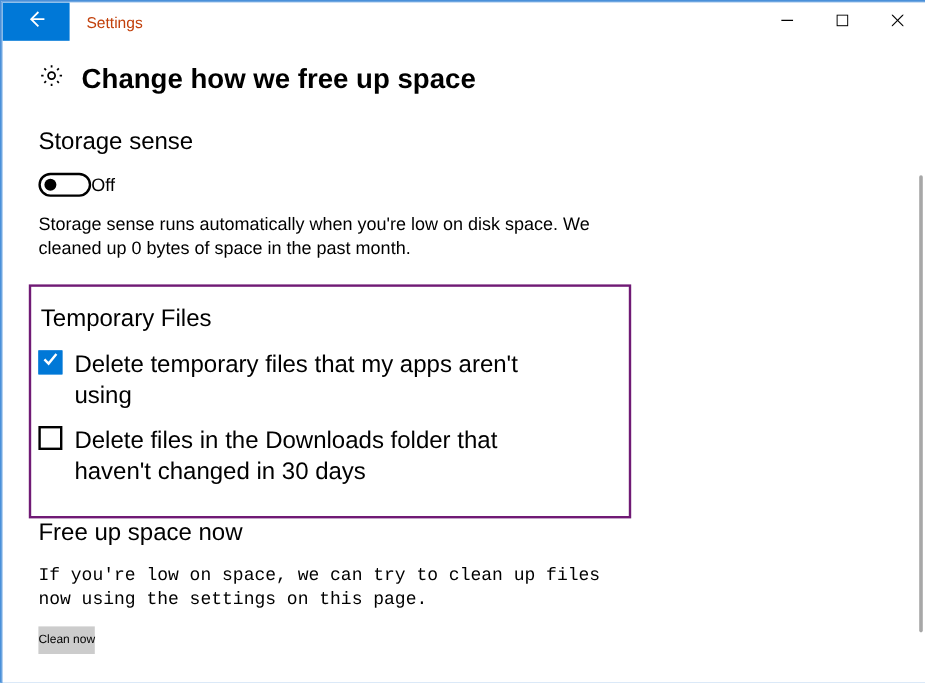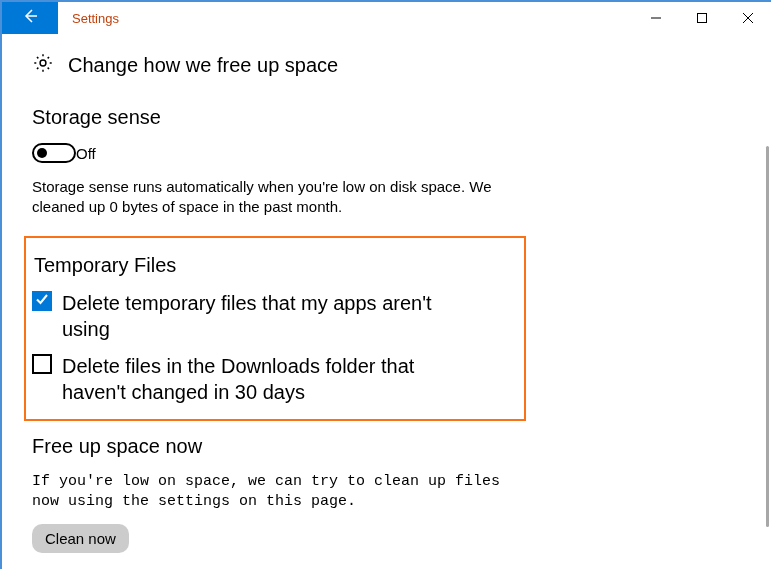--- a/index.html
+++ b/index.html
@@ -75,22 +75,22 @@
 
   .page-header {
     display: flex;
     align-items: center;
     gap: 14px;
     margin-top: 8px;
     margin-bottom: 28px;
   }
   .gear-icon { width: 22px; height: 22px; color:#000; }
   .page-title {
-    font-size: 20px;
-    font-weight: 400;
+    font-size: 23px;
+    font-weight: 700;
   }
 
   h2.section {
     font-size: 20px;
     font-weight: 400;
     margin: 0 0 14px 0;
   }
 
   
   .toggle-row {
@@ -120,24 +120,24 @@
 
   .desc {
     font-size: 15px;
     line-height: 1.35;
     margin: 0 0 18px 0;
     max-width: 480px;
   }
 
   
   .highlight-box {
-    border: 2px solid #f97316;
-    padding: 16px 12px 10px 6px;
+    border: 2px solid #701a75;
+    padding: 16px 12px 20px 6px;
     margin-left: -8px;
-    margin-bottom: 14px;
+    margin-bottom: 1px;
     max-width: 480px;
   }
 
   .checkbox-row {
     display: flex;
     align-items: flex-start;
     gap: 10px;
     margin-bottom: 12px;
     max-width: 450px;
   }
@@ -157,23 +157,22 @@
   .cb.unchecked {
     border: 2px solid #000;
     background: #fff;
   }
   .cb svg { width: 14px; height: 14px; stroke:#fff; }
   .cb-label { font-size: 20px; line-height: 1.3; margin-top: -1px; }
 
   .button {
     display: inline-block;
     background: #ccc;
-    font-size: 15px;
-    padding: 6px 13px;
-    border-radius: 10px;
+    font-size: 10px;
+    padding: 6px 0;
   }
 </style>
 </head>
 <body>
 
 <div class="titlebar">
   <div class="back-btn">
     <span>
       <svg viewBox="0 0 16 16" fill="none" stroke="currentColor" stroke-width="1.5">
         <path d="M10 2 L4 8 L10 14"></path>

